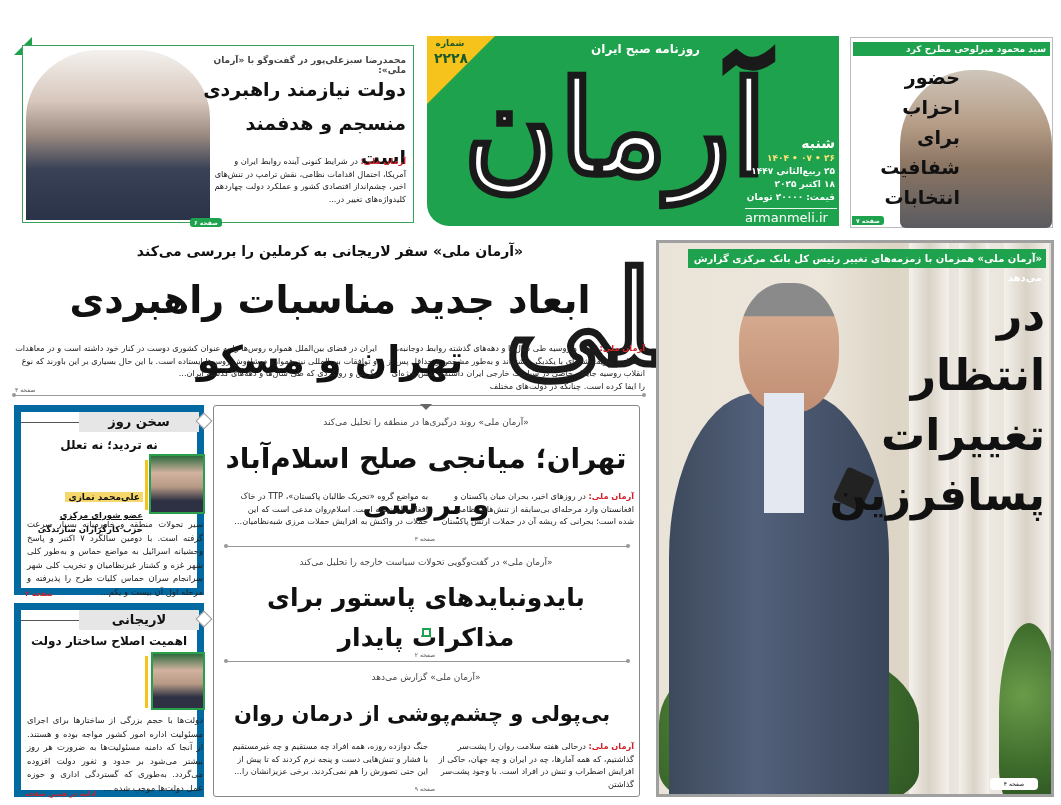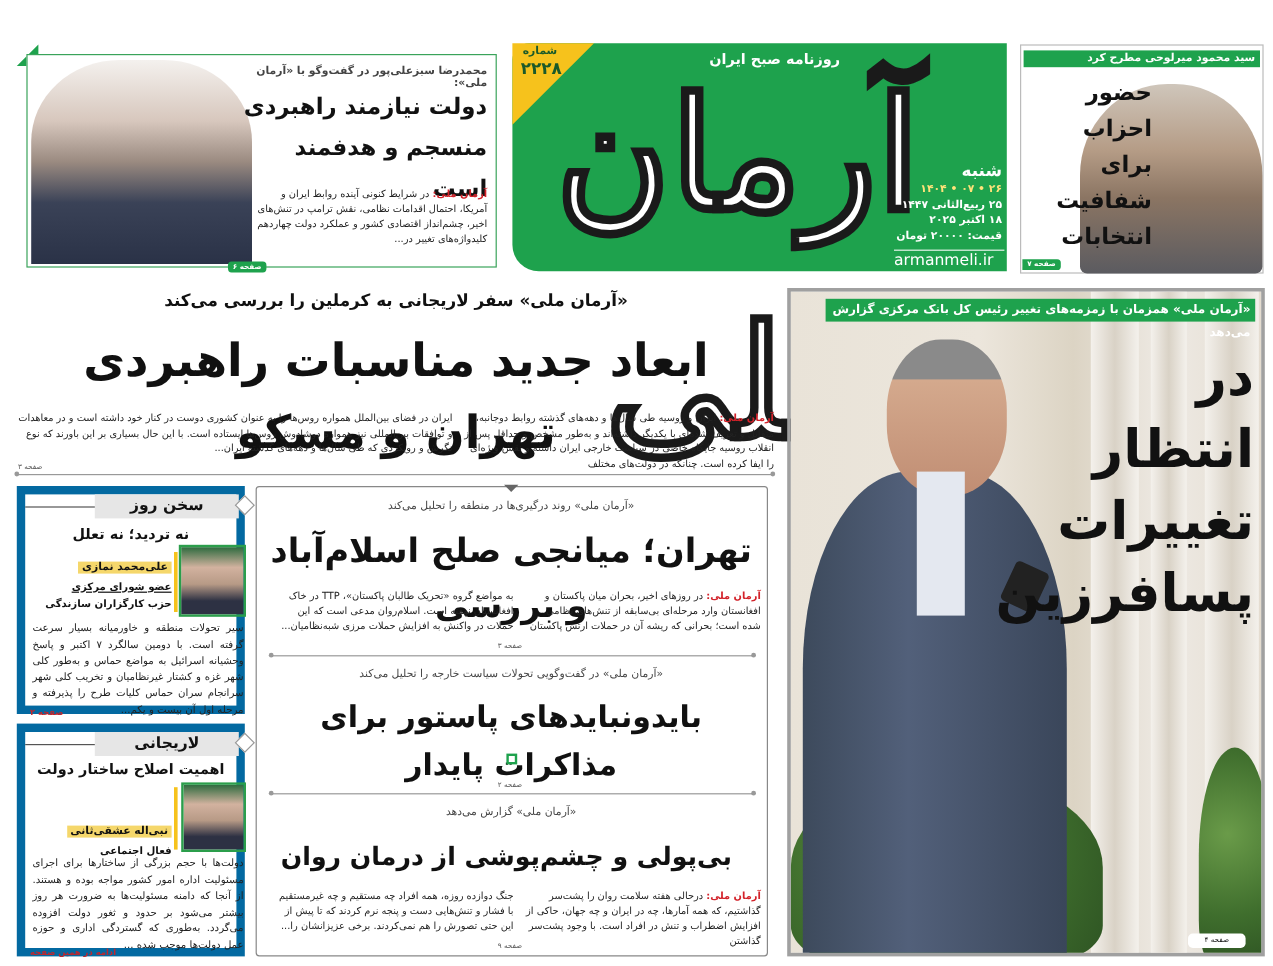--- a/index.html
+++ b/index.html
@@ -120,43 +120,39 @@
 <div class="abs dot-rule" style="left:14px;top:395px;width:630px;"></div>
 
 <div class="abs side-box" style="top:405px;height:190px;">
   <div class="side-head" style="position:relative;">
     <div class="side-head-line"></div>
     <div class="side-head-label rtl">سخن روز</div>
     <div class="side-diamond"></div>
   </div>
   <div class="side-title rtl center" style="margin-top:6px;">نه تردید؛ نه تعلل</div>
   <div class="abs side-photo" style="left:128px;top:42px;width:56px;height:60px;"></div>
-  <div class="abs rtl" style="left:10px;top:48px;width:112px;">
+  <div class="abs rtl" style="left:10px;top:73px;width:112px;">
     <div><span class="author-name">علی‌محمد نمازی</span></div>
     <div class="author-role" style="margin-top:4px;text-decoration:underline;">عضو شورای مرکزی</div>
     <div class="author-role">حزب کارگزاران سازندگی</div>
   </div>
   <div class="abs ybar" style="left:124px;top:48px;height:50px;"></div>
   <div class="abs side-body rtl" style="left:6px;top:106px;width:176px;text-align:justify;">سیر تحولات منطقه و خاورمیانه بسیار سرعت گرفته است. با دومین سالگرد ۷ اکتبر و پاسخ وحشیانه اسرائیل به مواضع حماس و به‌طور کلی شهر غزه و کشتار غیرنظامیان و تخریب کلی شهر سرانجام سران حماس کلیات طرح را پذیرفته و مرحله اول آن بیست و یکم...</div>
   <div class="abs red-tag" style="left:4px;top:178px;">صفحه ۲</div>
 </div>
 
 <div class="abs side-box" style="top:603px;height:194px;">
   <div class="side-head" style="position:relative;">
     <div class="side-head-line"></div>
     <div class="side-head-label rtl">لاریجانی</div>
     <div class="side-diamond"></div>
   </div>
   <div class="side-title rtl center" style="margin-top:4px;">اهمیت اصلاح ساختار دولت</div>
   <div class="abs side-photo" style="left:130px;top:42px;width:54px;height:58px;"></div>
   <div class="abs ybar" style="left:124px;top:46px;height:52px;"></div>
-  <div class="abs rtl" style="left:10px;top:70px;width:112px;">
-    <div><span class="author-name">نبی‌اله عشقی‌ثانی</span></div>
-    <div class="author-role" style="margin-top:4px;">فعال اجتماعی</div>
-  </div>
   <div class="abs side-body rtl" style="left:6px;top:104px;width:176px;text-align:justify;">دولت‌ها با حجم بزرگی از ساختارها برای اجرای مسئولیت اداره امور کشور مواجه بوده و هستند. از آنجا که دامنه مسئولیت‌ها به ضرورت هر روز بیشتر می‌شود بر حدود و ثغور دولت افزوده می‌گردد. به‌طوری که گستردگی اداری و حوزه عمل دولت‌ها موجب شده ...</div>
   <div class="abs red-tag" style="left:4px;top:180px;">ادامه در همین صفحه</div>
 </div>
 
 <div class="abs center-box"></div>
 <div class="abs notch"></div>
 
 <div class="abs c-kicker rtl center" style="left:220px;top:417px;width:412px;">«آرمان ملی» روند درگیری‌ها در منطقه را تحلیل می‌کند</div>
 <div class="abs c-title rtl center" style="left:220px;top:436px;width:412px;font-size:28px;line-height:46px;">تهران؛ میانجی صلح اسلام‌آباد و بررسی</div>
 <div class="abs c-col rtl" style="left:438px;top:490px;width:196px;"><span class="lead">آرمان ملی:</span> <span>در روزهای اخیر، بحران میان پاکستان و افغانستان وارد مرحله‌ای بی‌سابقه از تنش‌های نظامی شده است؛ بحرانی که ریشه آن در حملات ارتش پاکستان</span></div>

